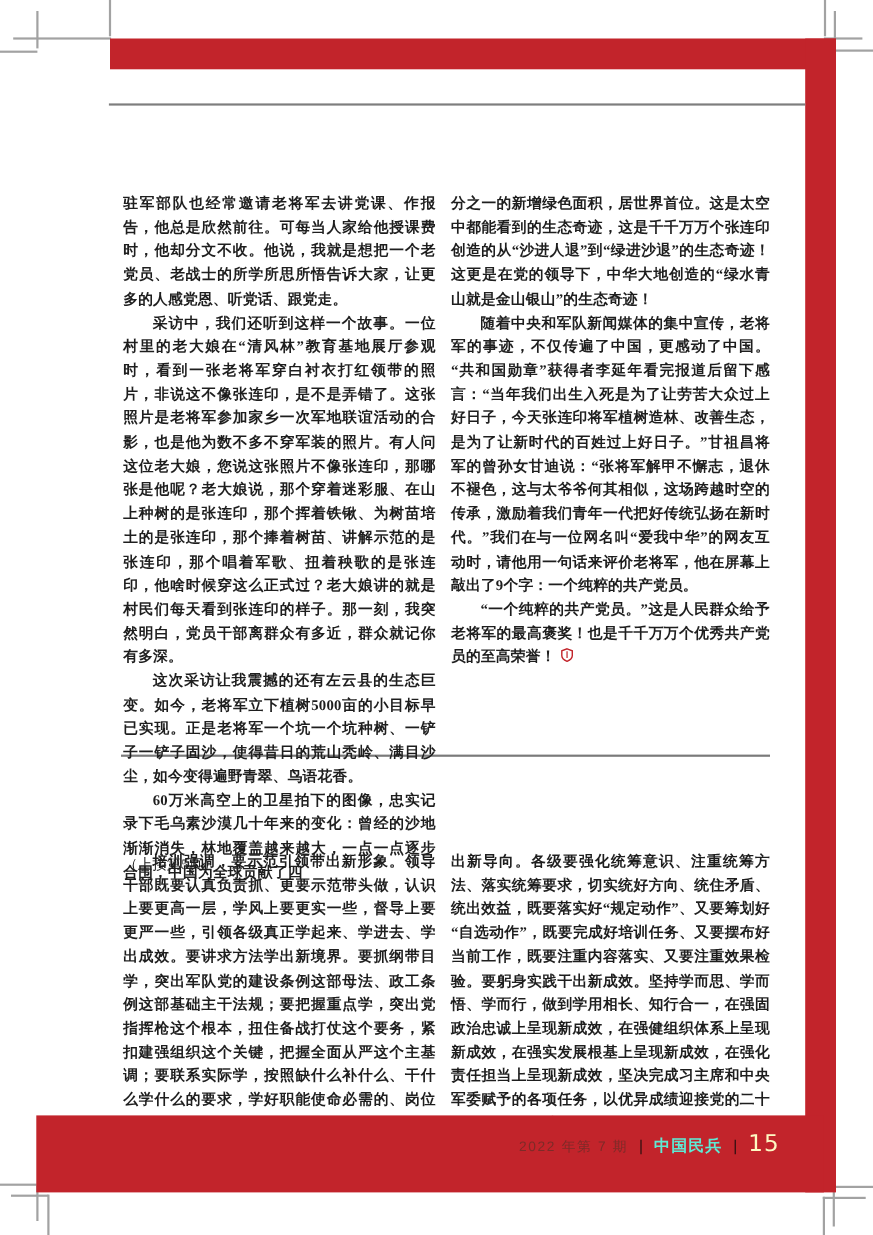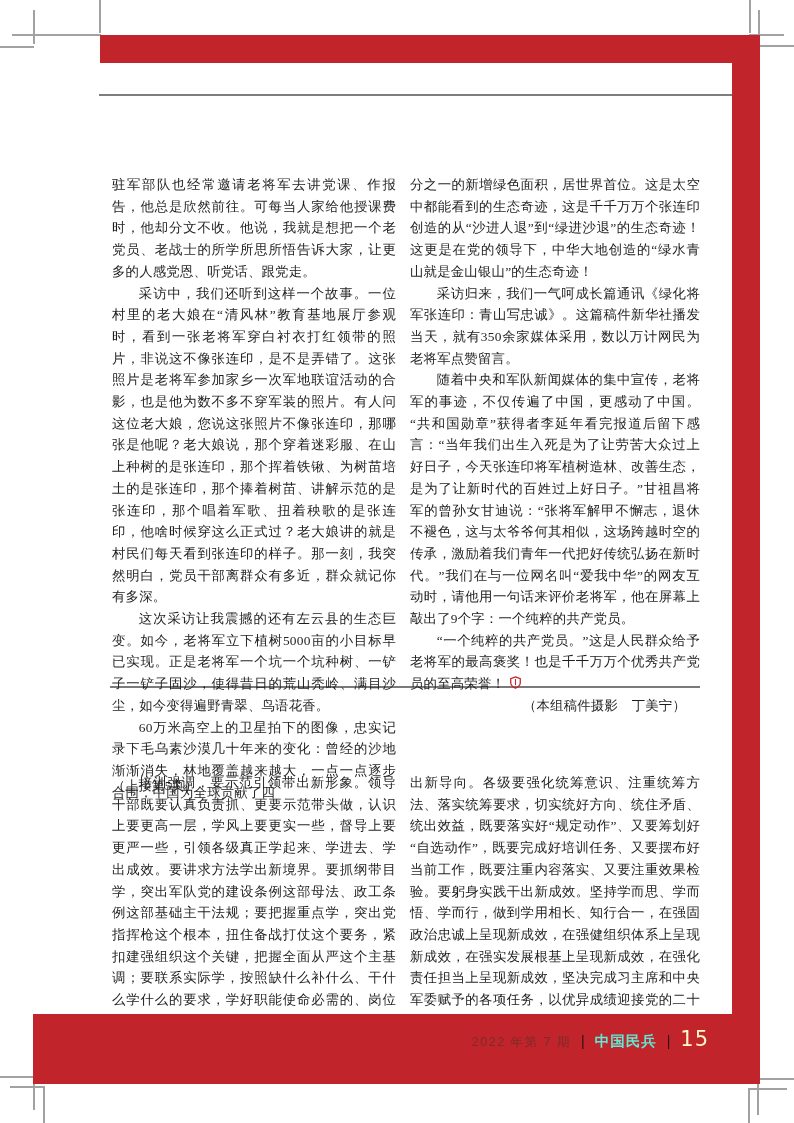--- a/index.html
+++ b/index.html
@@ -13,21 +13,21 @@
 
   
   .rule-top{position:absolute;left:99px;top:94px;width:633px;height:2px;background:#7e7e7e;}
   .rule-mid{position:absolute;left:110px;top:686px;width:590px;height:2px;background:#7a7a7a;}
 
   
   .cm{position:absolute;background:#a2a2a2;}
 
   
   .col{position:absolute;}
-  .col p{margin:0;font-size:13.4px;line-height:21.7px;text-align:justify;letter-spacing:.2px;}
+  .col p{margin:0;font-size:13.4px;line-height:21.7px;text-align:justify;letter-spacing:.2px;font-weight:bold;}
   .col p.indent{text-indent:2em;}
   .top-left-col{left:112px;top:174px;width:284px;}
   .top-right-col{left:410px;top:174px;width:290px;}
   .credit{text-align:right !important;padding-right:14px;}
   .bot-note{position:absolute;left:112px;top:728px;font-size:13.2px;line-height:20px;margin-top:48px;}
   .bot-left-col{left:112px;top:772px;width:284px;}
   .bot-right-col{left:410px;top:772px;width:290px;}
 
   .endmark{display:inline-block;width:11px;height:13px;margin-left:5px;vertical-align:-1px;}
 
@@ -71,27 +71,25 @@
 
   <div class="col top-left-col">
     <p>驻军部队也经常邀请老将军去讲党课、作报告，他总是欣然前往。可每当人家给他授课费时，他却分文不收。他说，我就是想把一个老党员、老战士的所学所思所悟告诉大家，让更多的人感党恩、听党话、跟党走。</p>
     <p class="indent">采访中，我们还听到这样一个故事。一位村里的老大娘在“清风林”教育基地展厅参观时，看到一张老将军穿白衬衣打红领带的照片，非说这不像张连印，是不是弄错了。这张照片是老将军参加家乡一次军地联谊活动的合影，也是他为数不多不穿军装的照片。有人问这位老大娘，您说这张照片不像张连印，那哪张是他呢？老大娘说，那个穿着迷彩服、在山上种树的是张连印，那个挥着铁锹、为树苗培土的是张连印，那个捧着树苗、讲解示范的是张连印，那个唱着军歌、扭着秧歌的是张连印，他啥时候穿这么正式过？老大娘讲的就是村民们每天看到张连印的样子。那一刻，我突然明白，党员干部离群众有多近，群众就记你有多深。</p>
     <p class="indent">这次采访让我震撼的还有左云县的生态巨变。如今，老将军立下植树5000亩的小目标早已实现。正是老将军一个坑一个坑种树、一铲子一铲子固沙，使得昔日的荒山秃岭、满目沙尘，如今变得遍野青翠、鸟语花香。</p>
     <p class="indent">60万米高空上的卫星拍下的图像，忠实记录下毛乌素沙漠几十年来的变化：曾经的沙地渐渐消失，林地覆盖越来越大，一点一点逐步合围，中国为全球贡献了四</p>
   </div>
 
   <div class="col top-right-col">
     <p>分之一的新增绿色面积，居世界首位。这是太空中都能看到的生态奇迹，这是千千万万个张连印创造的从“沙进人退”到“绿进沙退”的生态奇迹！这更是在党的领导下，中华大地创造的“绿水青山就是金山银山”的生态奇迹！</p>
-    <p class="indent">采访归来，我们一气呵成长篇通讯《绿化将军张连印：青山写忠诚》。这篇稿件新华社播发当天，就有350余家媒体采用，数以万计网民为老将军点赞留言。</p>
     <p class="indent">随着中央和军队新闻媒体的集中宣传，老将军的事迹，不仅传遍了中国，更感动了中国。“共和国勋章”获得者李延年看完报道后留下感言：“当年我们出生入死是为了让劳苦大众过上好日子，今天张连印将军植树造林、改善生态，是为了让新时代的百姓过上好日子。”甘祖昌将军的曾孙女甘迪说：“张将军解甲不懈志，退休不褪色，这与太爷爷何其相似，这场跨越时空的传承，激励着我们青年一代把好传统弘扬在新时代。”我们在与一位网名叫“爱我中华”的网友互动时，请他用一句话来评价老将军，他在屏幕上敲出了9个字：一个纯粹的共产党员。</p>
     <p class="indent"><span>“一个纯粹的共产党员。”这是人民群众给予老将军的最高褒奖！也是千千万万个优秀共产党员的至高荣誉！</span><svg class="endmark" viewBox="0 0 12 14">
           <path d="M6 0.8 L11.2 2.8 V7.6 C11.2 10.8 6 13.2 6 13.2 C6 13.2 0.8 10.8 0.8 7.6 V2.8 Z" fill="none" stroke="#c2242b" stroke-width="1.4"></path>
           <path d="M6 3.2 V10" stroke="#c2242b" stroke-width="1.2"></path>
         </svg></p>
-    <p class="credit">（本组稿件摄影　丁美宁）</p>
   </div>
 
   <div class="bot-note">（上接第5页）</div>
 
   <div class="col bot-left-col">
     <p class="indent">培训强调，要示范引领带出新形象。领导干部既要认真负责抓、更要示范带头做，认识上要更高一层，学风上要更实一些，督导上要更严一些，引领各级真正学起来、学进去、学出成效。要讲求方法学出新境界。要抓纲带目学，突出军队党的建设条例这部母法、政工条例这部基础主干法规；要把握重点学，突出党指挥枪这个根本，扭住备战打仗这个要务，紧扣建强组织这个关键，把握全面从严这个主基调；要联系实际学，按照缺什么补什么、干什么学什么的要求，学好职能使命必需的、岗位职责必备的、成长进步必要的。要科学统筹抓</p>
   </div>
 
   <div class="col bot-right-col">
     <p><span>出新导向。各级要强化统筹意识、注重统筹方法、落实统筹要求，切实统好方向、统住矛盾、统出效益，既要落实好“规定动作”、又要筹划好“自选动作”，既要完成好培训任务、又要摆布好当前工作，既要注重内容落实、又要注重效果检验。要躬身实践干出新成效。坚持学而思、学而悟、学而行，做到学用相长、知行合一，在强固政治忠诚上呈现新成效，在强健组织体系上呈现新成效，在强实发展根基上呈现新成效，在强化责任担当上呈现新成效，坚决完成习主席和中央军委赋予的各项任务，以优异成绩迎接党的二十大胜利召开。</span><svg class="endmark" viewBox="0 0 12 14">

